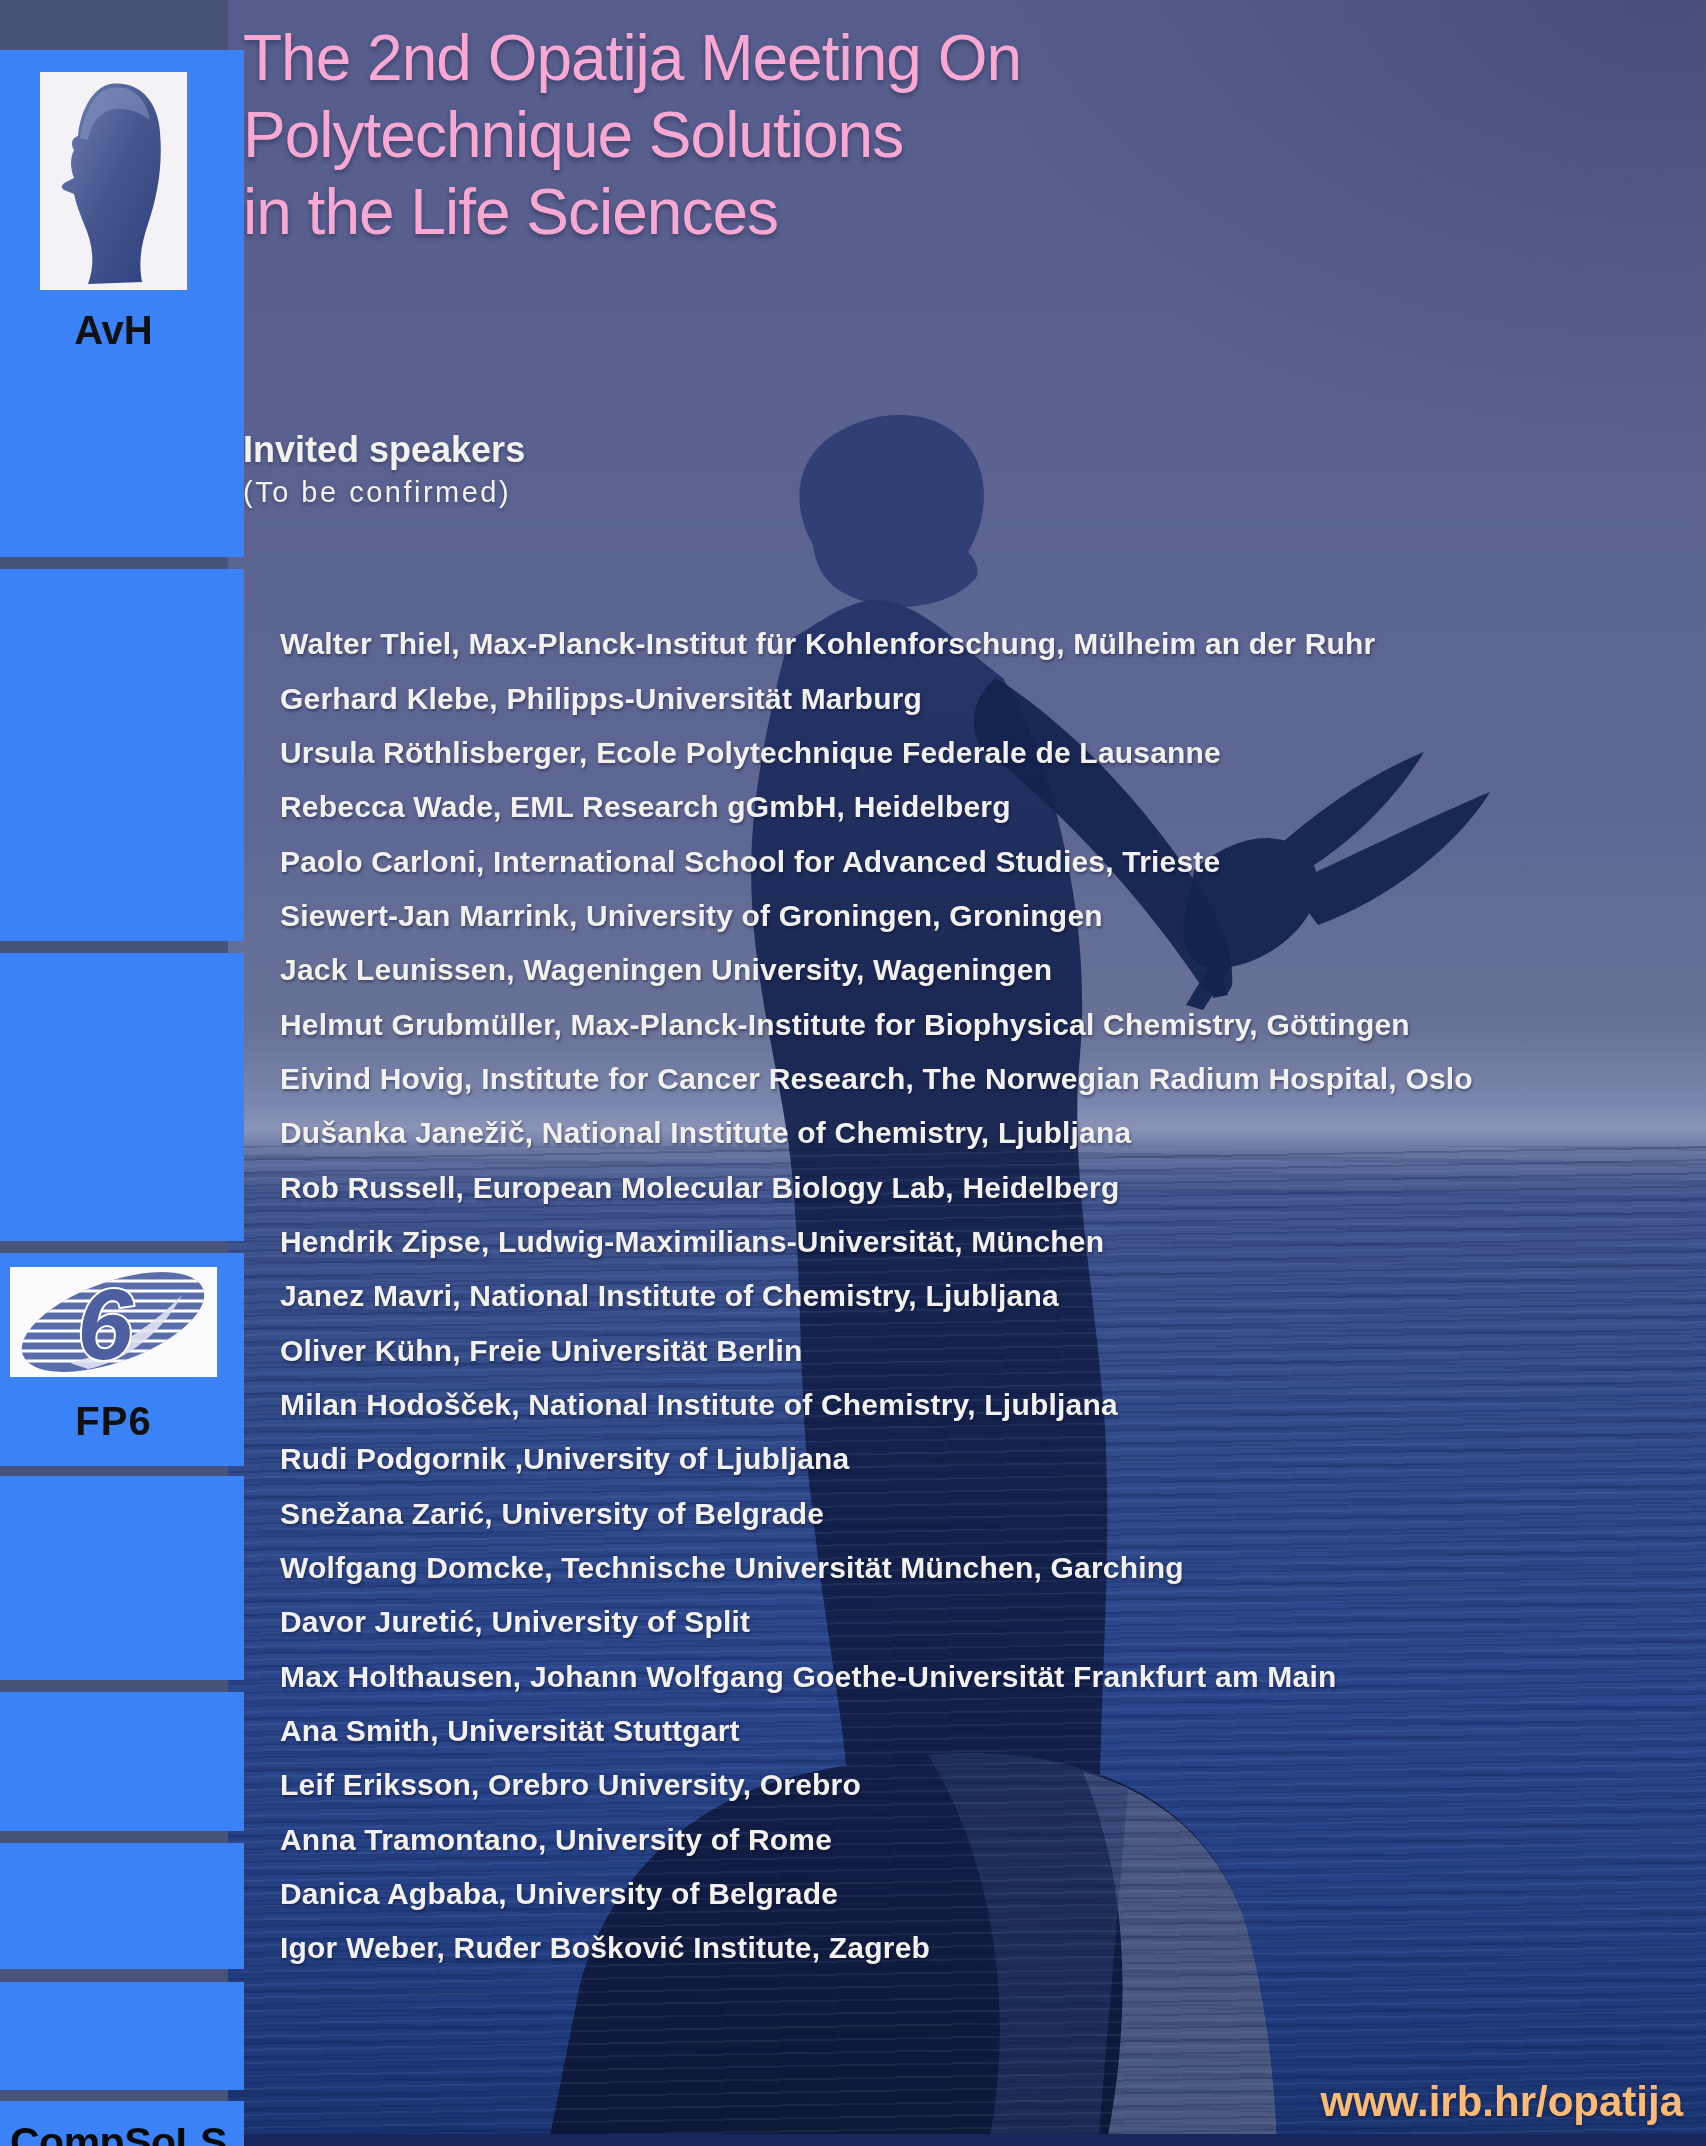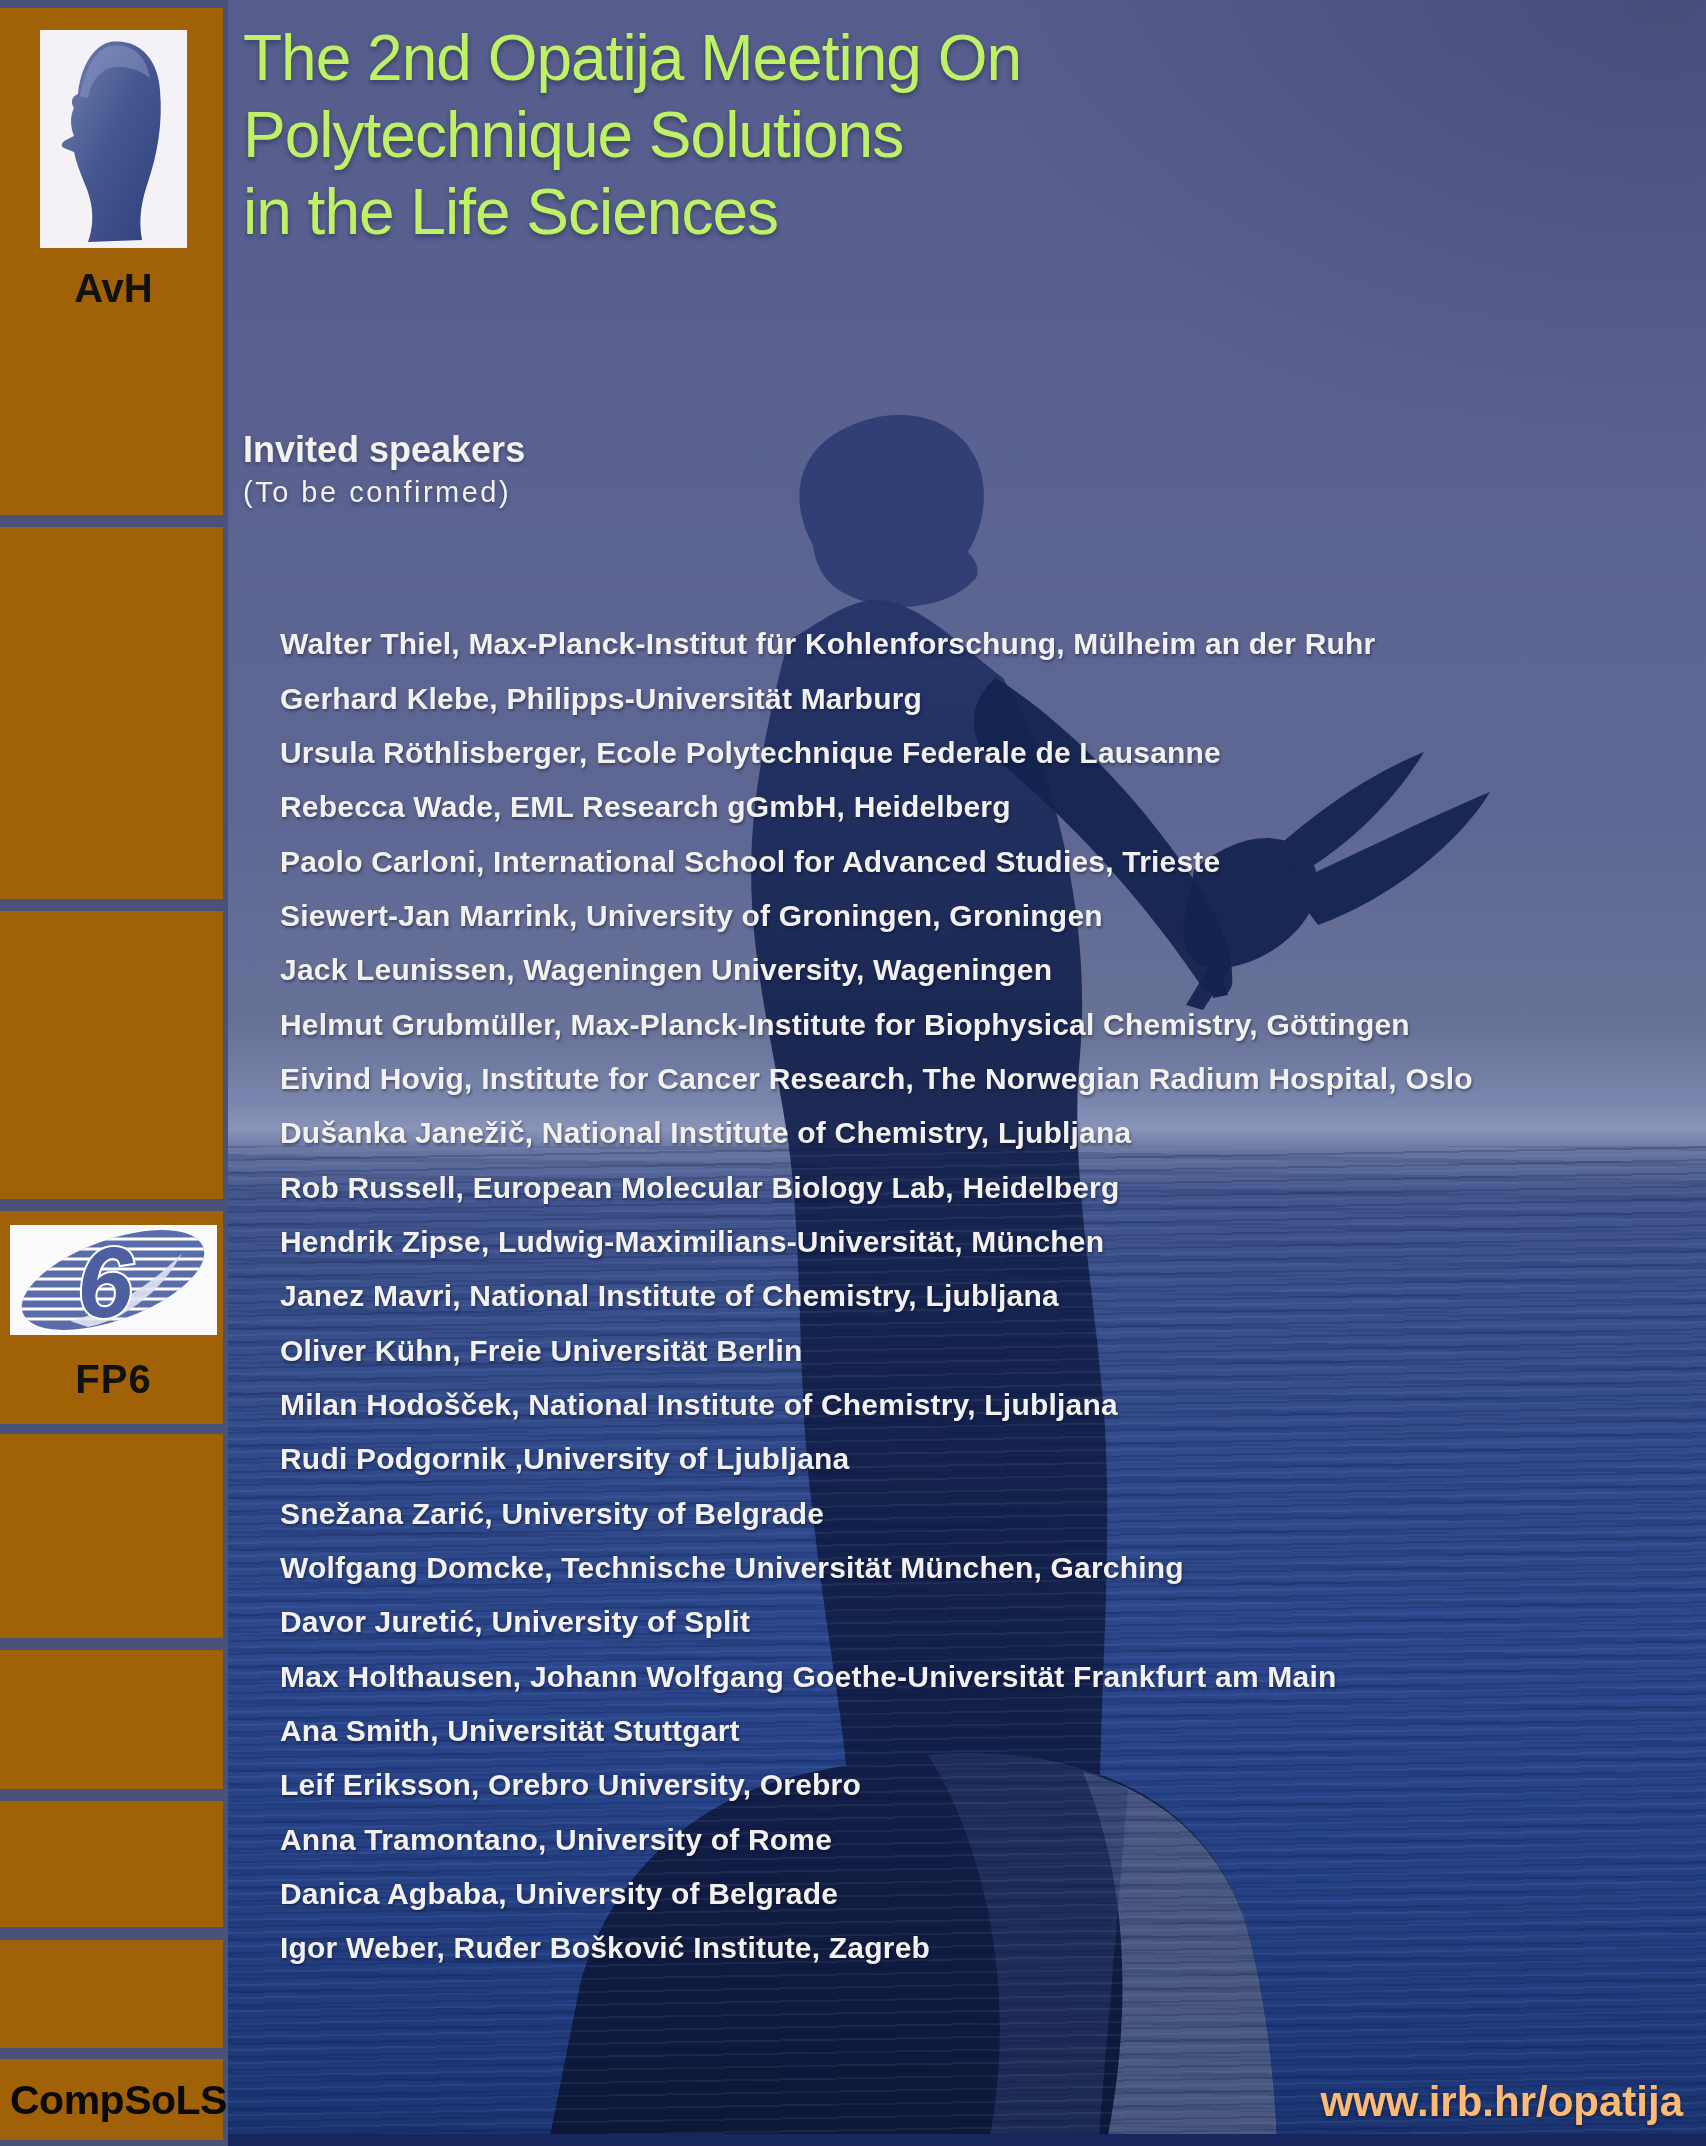--- a/index.html
+++ b/index.html
@@ -17,37 +17,37 @@
         #1e3a7b 96%, #1a3470 100%);}
   .sea-texture{position:absolute;left:0;right:0;top:53.4%;bottom:0;pointer-events:none;
     background:
       repeating-linear-gradient(179deg, rgba(10,22,66,.20) 0 2px, rgba(10,22,66,0) 2px 6px,
         rgba(150,165,205,.09) 6px 8px, rgba(10,22,66,0) 8px 13px),
       repeating-linear-gradient(181deg, rgba(8,18,60,.13) 0 5px, rgba(8,18,60,0) 5px 17px);}
   .scene{position:absolute;left:0;top:0;width:1478px;height:2146px;}
   .bottom-strip{position:absolute;left:0;bottom:0;width:100%;height:12px;background:#17265c;}
 
   
-  .title{position:absolute;left:243px;top:20px;color:#bef264;font-size:64px;
+  .title{position:absolute;left:243px;top:20px;color:#f9a8d4;font-size:64px;
     line-height:77px;letter-spacing:-1px;font-weight:400;
     text-shadow:0 3px 5px rgba(8,12,40,.38);}
   .section-head{position:absolute;left:243px;top:428px;color:#f4f2ee;
     text-shadow:0 2px 4px rgba(8,12,40,.38);}
   .invited{font-size:36px;font-weight:700;line-height:44px;}
   .confirmed{font-size:29px;font-weight:400;letter-spacing:2.5px;line-height:40px;}
   .speakers{position:absolute;left:243px;top:617px;margin:0;padding:0;list-style:none;}
   .speakers li{height:54.35px;display:flex;align-items:center;
     font-size:30px;font-weight:700;color:#f3f1ee;letter-spacing:.2px;white-space:nowrap;
     text-shadow:1px 2px 3px rgba(8,12,40,.45);margin-left:37px;}
   .url{position:absolute;right:23px;top:2078px;font-size:42px;font-weight:700;
     color:#fdba74;text-shadow:0 2px 4px rgba(8,12,40,.45);}
 
   
   .sidebar{position:absolute;left:0;top:0;width:228px;height:2146px;background:#49537a;}
-  .seg{position:absolute;left:0;width:223px;background:#a16207;}
+  .seg{position:absolute;left:0;width:244px;background:#3b82f6;margin-top:42px;}
   #seg1{top:8px;height:507px;}   #seg2{top:527px;height:372px;}
   #seg3{top:911px;height:288px;} #seg4{top:1211px;height:213px;}
   #seg5{top:1434px;height:204px;}#seg6{top:1650px;height:139px;}
   #seg7{top:1801px;height:126px;}#seg8{top:1940px;height:108px;}
   #seg9{top:2059px;height:81px;}
   .avh-box{position:absolute;left:40px;top:22px;width:147px;height:218px;background:#f4f2f6;}
   .avh-label{position:absolute;left:0;top:258px;width:227px;text-align:center;
     font-size:40px;font-weight:700;color:#111;}
   .fp6-box{position:absolute;left:10px;top:14px;width:207px;height:110px;background:#fbfafc;}
   .fp6-label{position:absolute;left:0;top:146px;width:227px;text-align:center;

